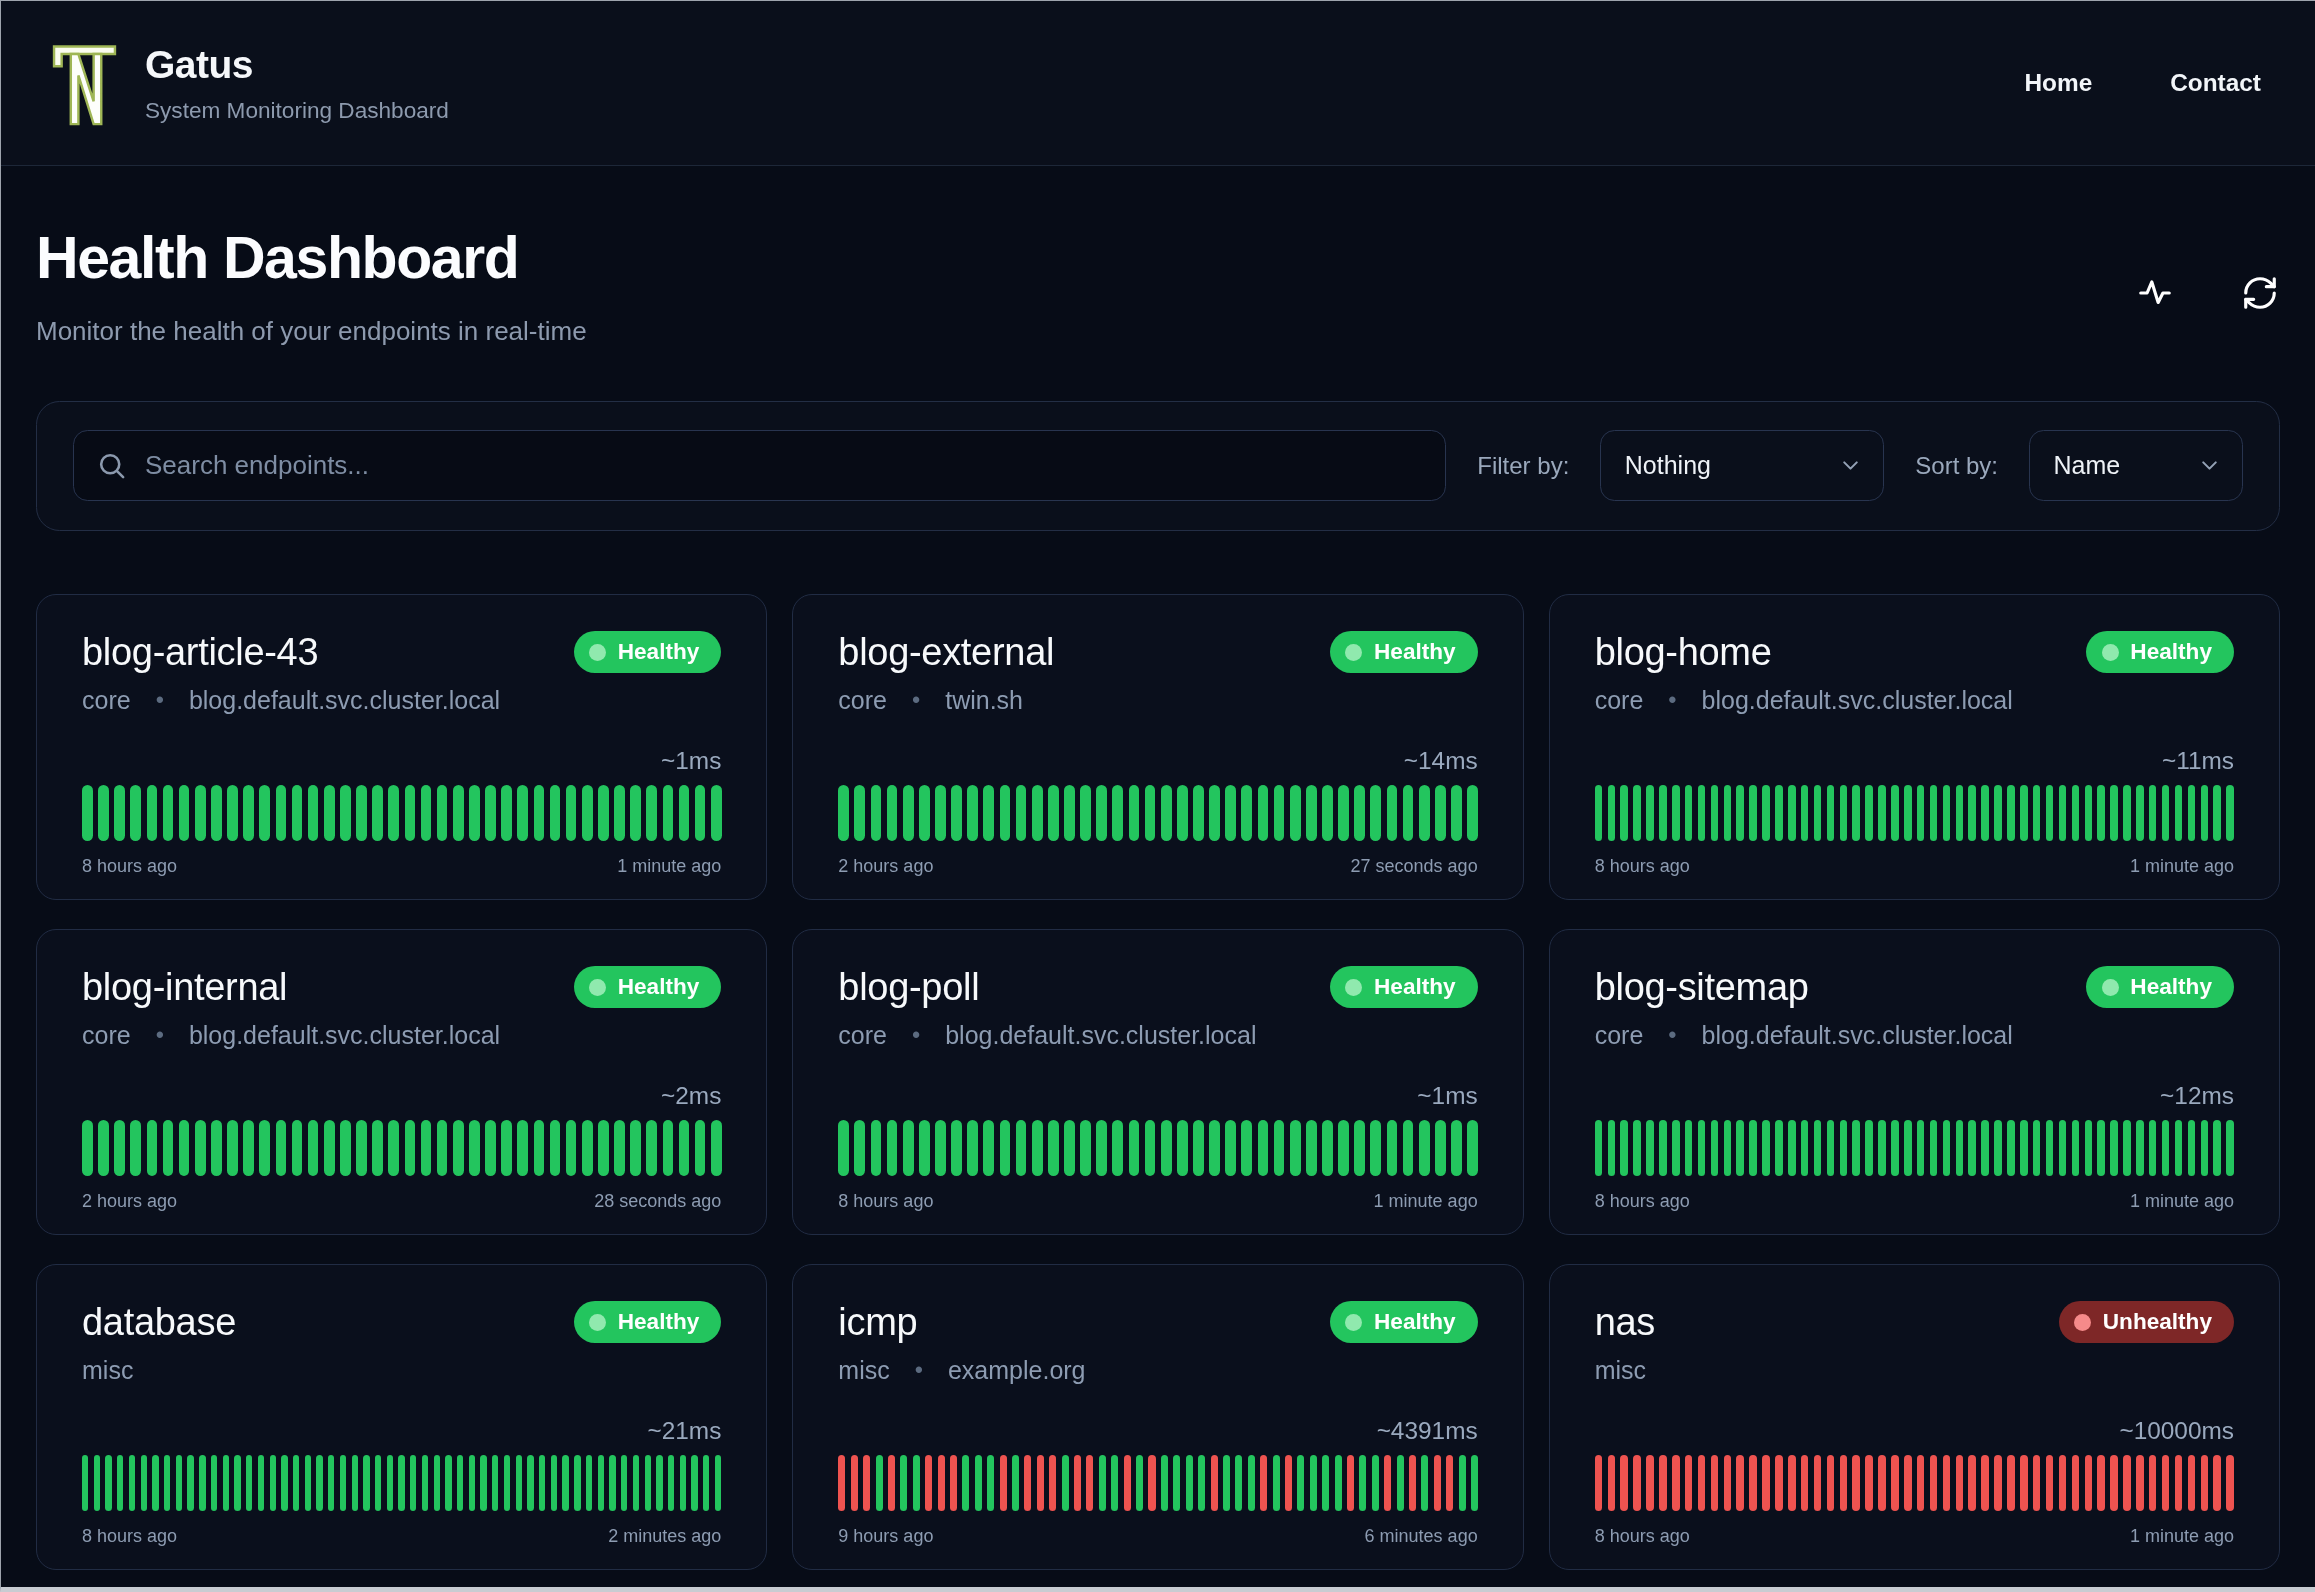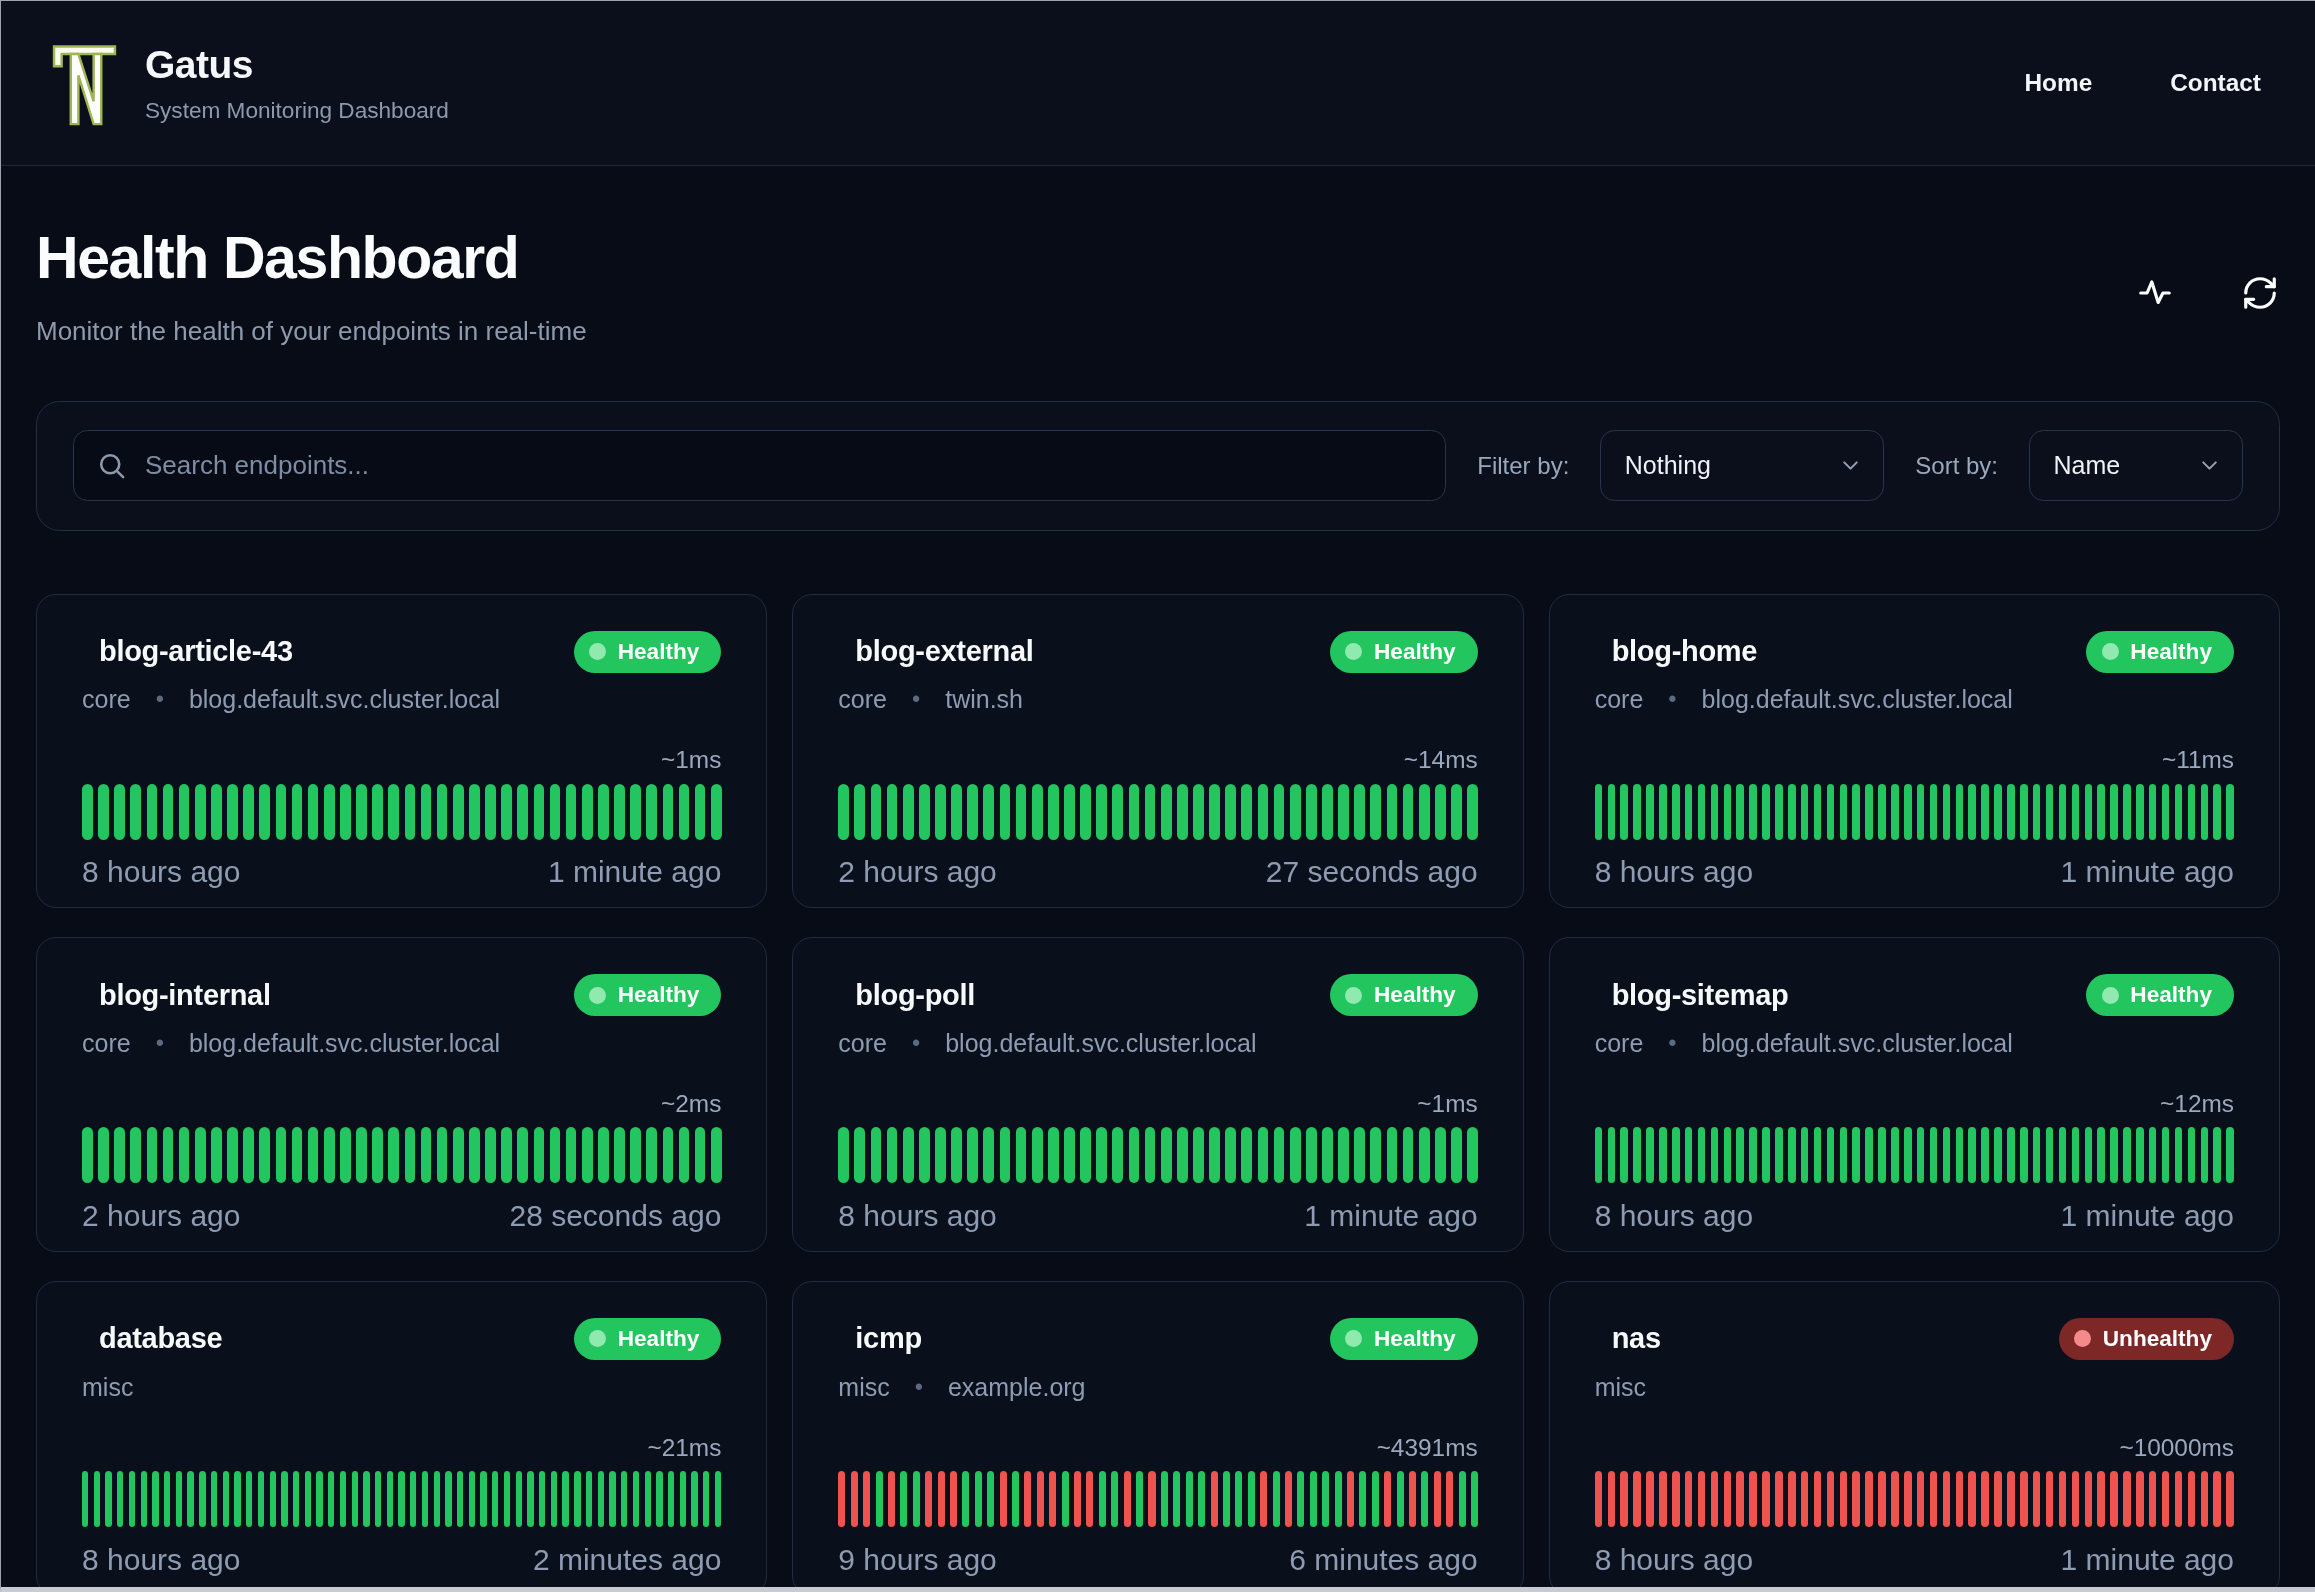--- a/index.html
+++ b/index.html
@@ -58,38 +58,38 @@
   .select.filter { width:284px; }
   .select.sort  { width:214px; }
 
   
   .grid { margin-top:63px; display:grid; grid-template-columns:repeat(3,1fr); gap:29px 25px; }
   .card {
     background:var(--card-bg, #0a0f1c); border:1.8px solid #212c44; border-radius:20px;
     min-height:306px; padding:36px 45px 18px; cursor:pointer;
   }
   .card-head { display:flex; align-items:center; justify-content:space-between; }
-  .card-title { font-size:29px; font-weight:bold; color:#f7f9fb; letter-spacing:-0.3px;margin-left:17px; }
+  .card-title { font-size:38px; font-weight:normal; color:#f7f9fb; letter-spacing:-0.3px; }
   .badge {
     display:inline-flex; align-items:center; gap:11.8px; padding:8.1px 22px 8.1px 15.4px;
     border-radius:904px; font-size:22.6px; font-weight:bold; color:#ffffff;
   }
   .badge .dot { width:17px; height:17px; border-radius:50%; }
   .badge.healthy { background:var(--healthy, #23c55e); }
   .badge.healthy .dot { background:#90e9ae; }
   .badge.unhealthy { background:var(--unhealthy-badge-bg, #7e2727); }
   .badge.unhealthy .dot { background:#f58a8a; }
   .card-sub { margin-top:12.7px; display:flex; align-items:center; gap:25px; font-size:25px; color:#8d9cb2; }
   .card-sub .bullet { color:#5c6b80; font-size:23.5px; }
   .latency { margin-top:34px; text-align:right; font-size:24.4px; color:#9aa9be; line-height:1; }
   .bars { margin-top:11px; height:56px; display:flex; gap:5.4px; }
   .bar { flex:1; min-width:0; border-radius:90px; }
   .bar.up   { background:var(--healthy, #23c55e); }
   .bar.down { background:var(--unhealthy-bar, #ef5350); }
-  .card-foot { margin-top:15.4px; display:flex; justify-content:space-between; font-size:30px; color:#8d9cb2; }
+  .card-foot { margin-top:15.4px; display:flex; justify-content:space-between; font-size:18px; color:#8d9cb2; }
 </style>
 </head>
 <body>
 
 <div class="frame">
 
   <header class="app-header">
     <div class="brand">
       <svg class="brand-logo" viewBox="0 0 44 64" xmlns="http://www.w3.org/2000/svg">
         <path d="M2 8 H42 V13 H7 V21 H2 Z" fill="#fafcf0" stroke="#9fb656" stroke-width="1.6"></path>

